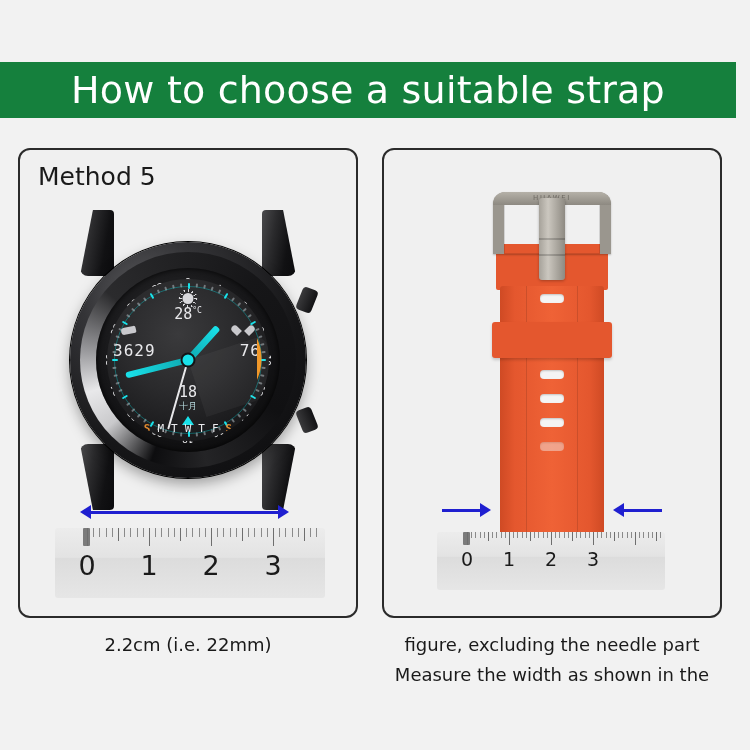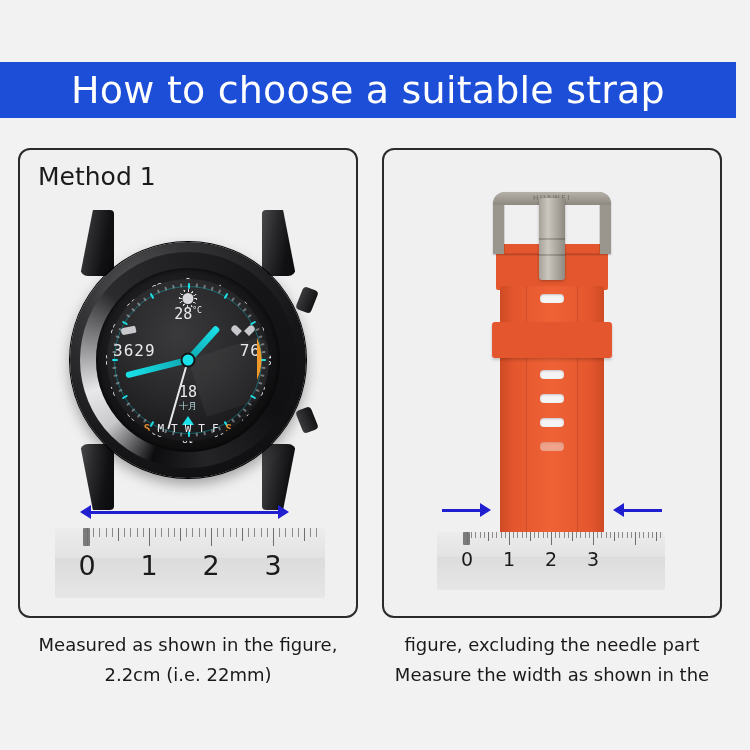--- a/index.html
+++ b/index.html
@@ -6,21 +6,21 @@
   body{
     width:750px;height:750px;
     background:#f2f2f2;
     font-family:"Liberation Sans", sans-serif;
     overflow:hidden;
     position:relative;
   }
   
   .banner{
     position:absolute; left:0; top:62px; width:736px; height:56px;
-    background:#1d4ed8;
+    background:#15803d;
     display:flex; align-items:center; justify-content:center;
   }
   .banner-title{
     color:#ffffff;
     font-size:38px;
     font-weight:400;
     letter-spacing:0.2px;
     white-space:nowrap;
     font-family:"DejaVu Sans", sans-serif;
   }
@@ -304,21 +304,21 @@
   }
 </style>
 </head>
 <body>
 
 <div class="banner">
   <div class="banner-title">How to choose a suitable strap</div>
 </div>
 
 <div class="panel panel-1">
-  <div class="panel-label">Method 1</div>
+  <div class="panel-label">Method 5</div>
 
   <div class="watch-wrap">
     <div class="lug tl"></div>
     <div class="lug tr"></div>
     <div class="lug bl"></div>
     <div class="lug br"></div>
 
     <div class="case">
       <div class="crown c1"></div>
       <div class="crown c2"></div>
@@ -497,21 +497,20 @@
       <div class="rtick" style="left: 255.2px; height: 8.64px;"></div>
       <div class="rtick" style="left: 261.4px; height: 8.64px;"></div>
       <div class="rnum" style="left: 32px; top: 22px; font-size: 27px;">0</div>
       <div class="rnum" style="left: 94px; top: 22px; font-size: 27px;">1</div>
       <div class="rnum" style="left: 156px; top: 22px; font-size: 27px;">2</div>
       <div class="rnum" style="left: 218px; top: 22px; font-size: 27px;">3</div>
     </div>
 </div>
 
 <div class="caption caption-1">
-  <div>Measured as shown in the figure,</div>
   <div>2.2cm (i.e. 22mm)</div>
 </div>
 
 <div class="panel panel-2">
 
   <div class="strap-wrap">
     <div class="band-top"></div>
 
     <div class="buckle">
       <div class="buckle-frame"></div>

